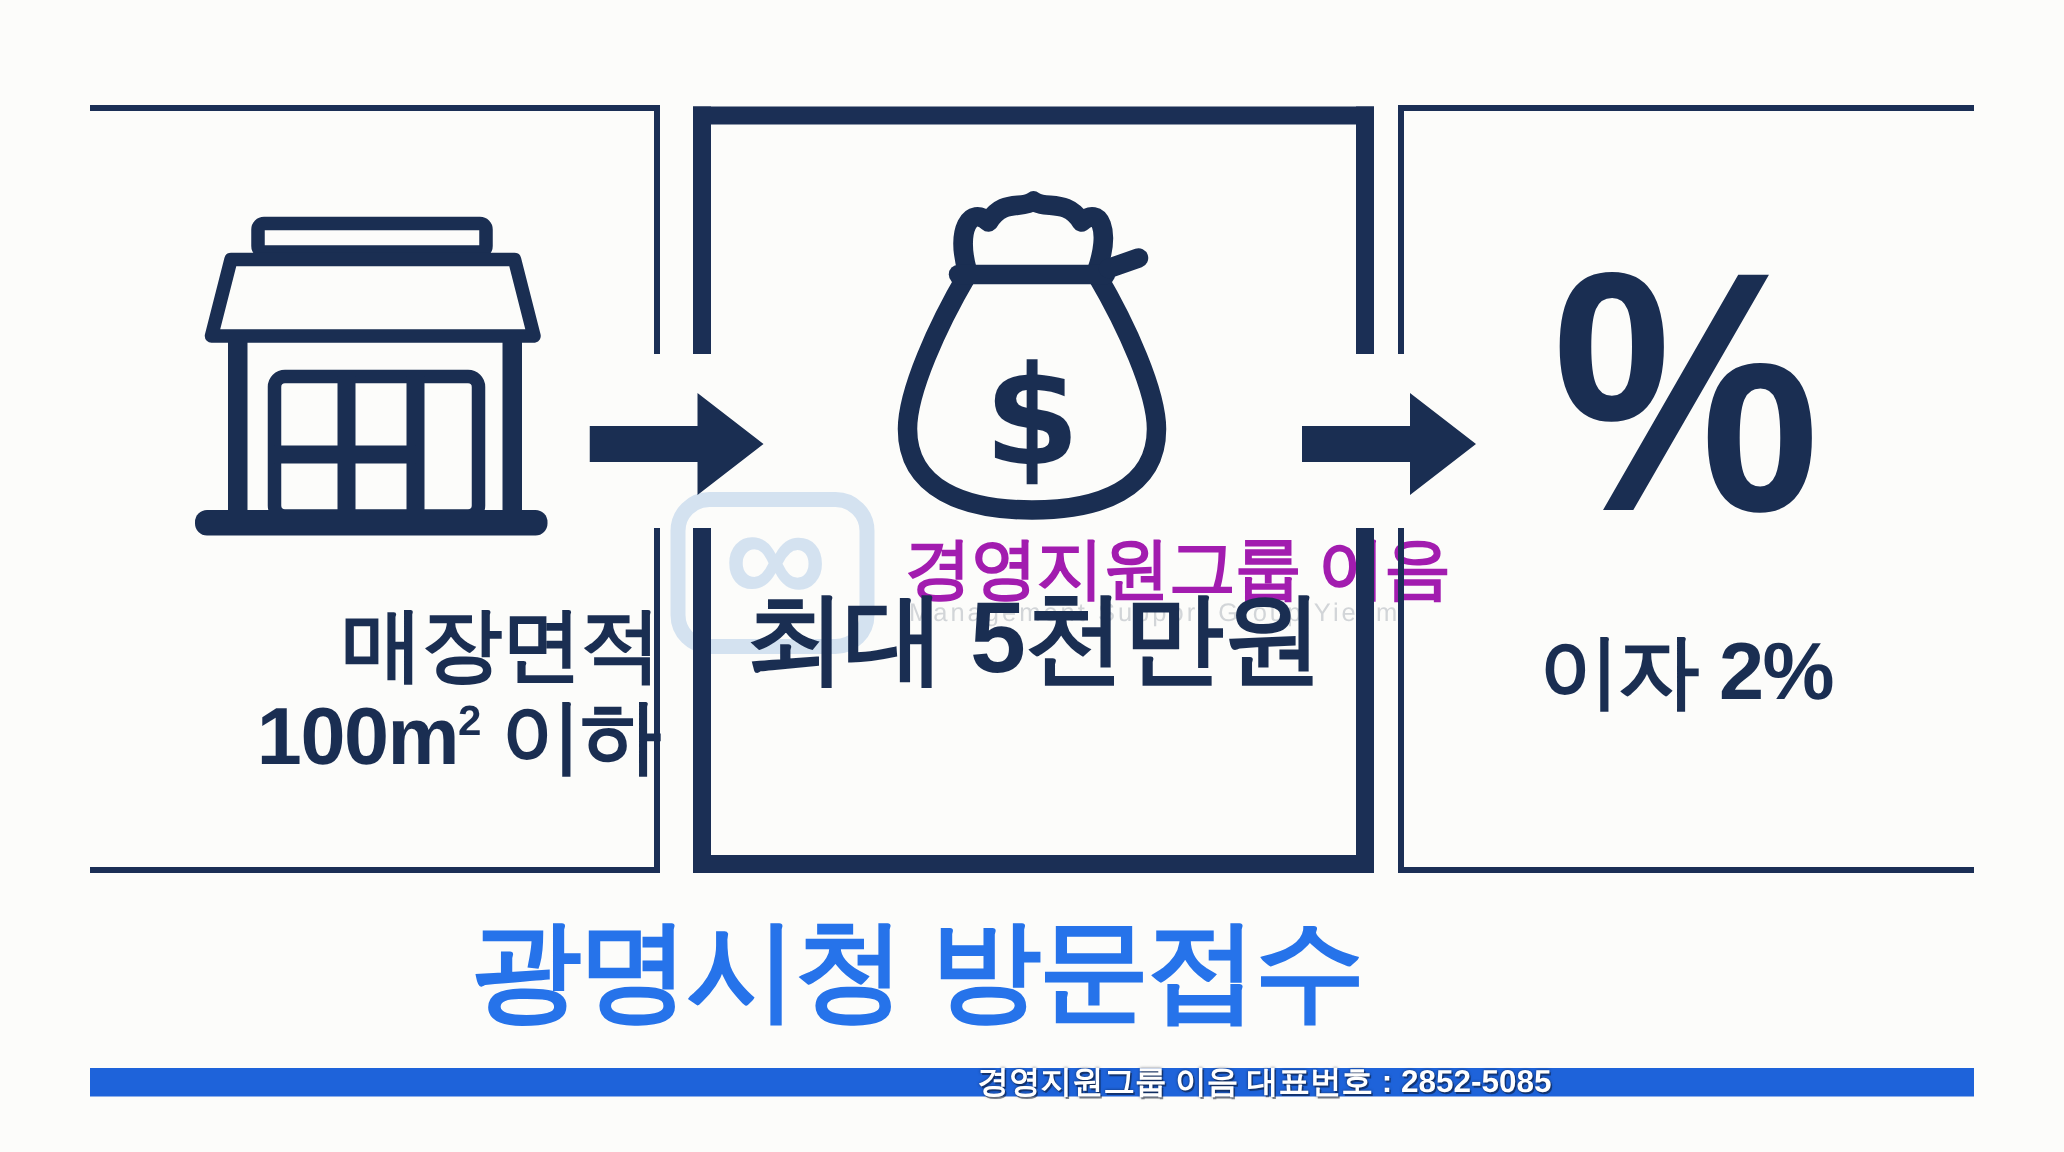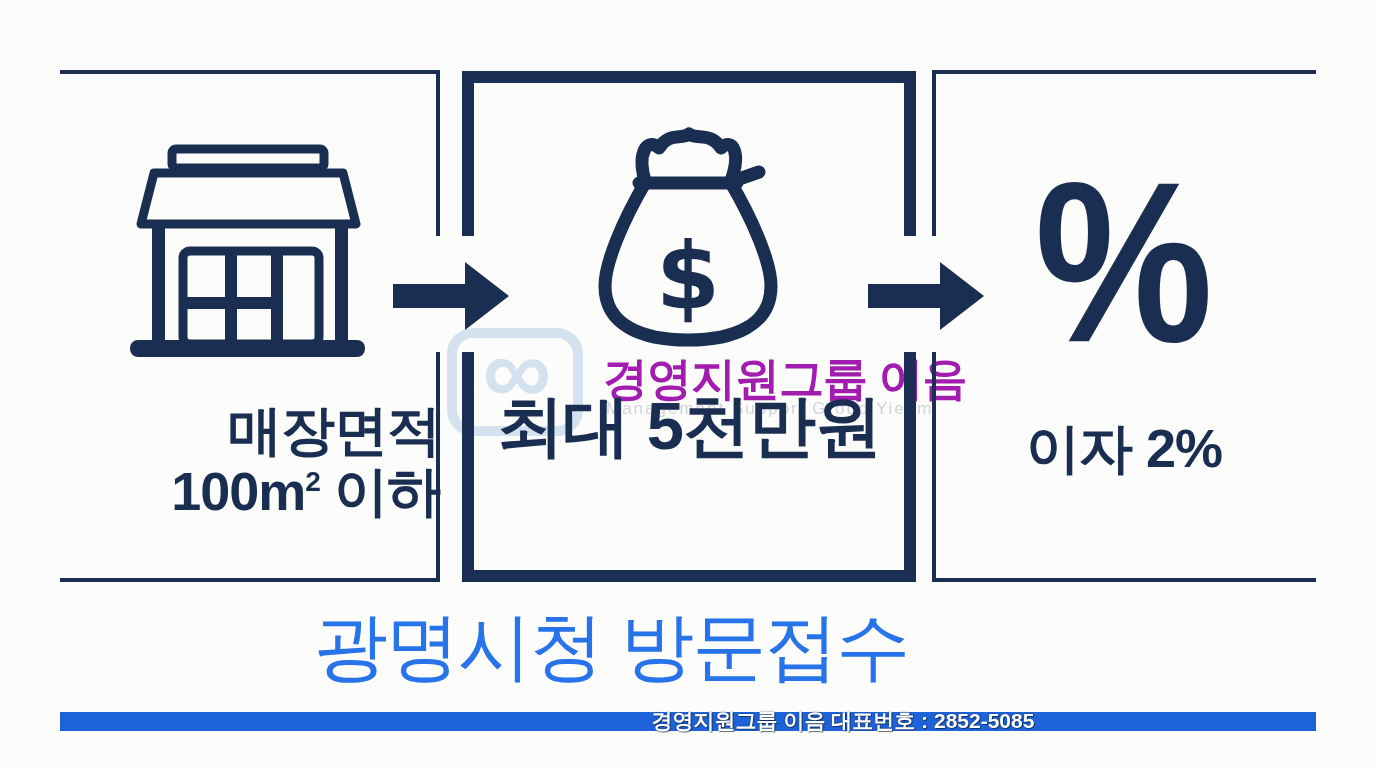--- a/index.html
+++ b/index.html
@@ -18,21 +18,21 @@
 
   
   .icon{position:absolute;z-index:3;}
   .navyTxt{position:absolute;z-index:3;color:#1a2e52;font-weight:900;text-align:center;letter-spacing:-1px;line-height:1.13;}
   .p1{left:60px;width:380px;top:400px;font-size:54px;text-align:right;}
   .p2{left:462px;width:454px;top:388px;font-size:67px;}
   .p3{left:932px;width:384px;top:394px;font-size:54px;margin-top:24px;}
   .navyTxt sup{font-size:0.52em;vertical-align:super;line-height:0;}
   .pct{position:absolute;z-index:3;left:1124px;top:148px;transform:translateX(-50%) scaleX(.88);color:#1a2e52;font-size:228px;font-weight:900;line-height:1;}
 
-  .title{position:absolute;z-index:3;left:611px;top:606px;transform:translateX(-50%);color:#2673ea;font-size:74px;font-weight:400;letter-spacing:-2px;white-space:nowrap;line-height:1.1;}
+  .title{position:absolute;z-index:3;left:611px;top:606px;transform:translateX(-50%);color:#2673ea;font-size:74px;font-weight:700;letter-spacing:-2px;white-space:nowrap;line-height:1.1;}
 
   .footer-bar{position:absolute;z-index:2;left:60px;top:712px;width:1256px;height:19px;background:#1e63da;}
   .footer-text{position:absolute;z-index:3;left:843px;top:707px;transform:translateX(-50%);color:#ffffff;font-size:21px;font-weight:700;white-space:nowrap;text-shadow:0 0 2px rgba(10,20,40,.65),1px 1px 0 rgba(10,20,40,.5);}
 </style>
 </head>
 <body>
 
 <div id="stage">
 
   <div class="wm wm-logo"></div>

